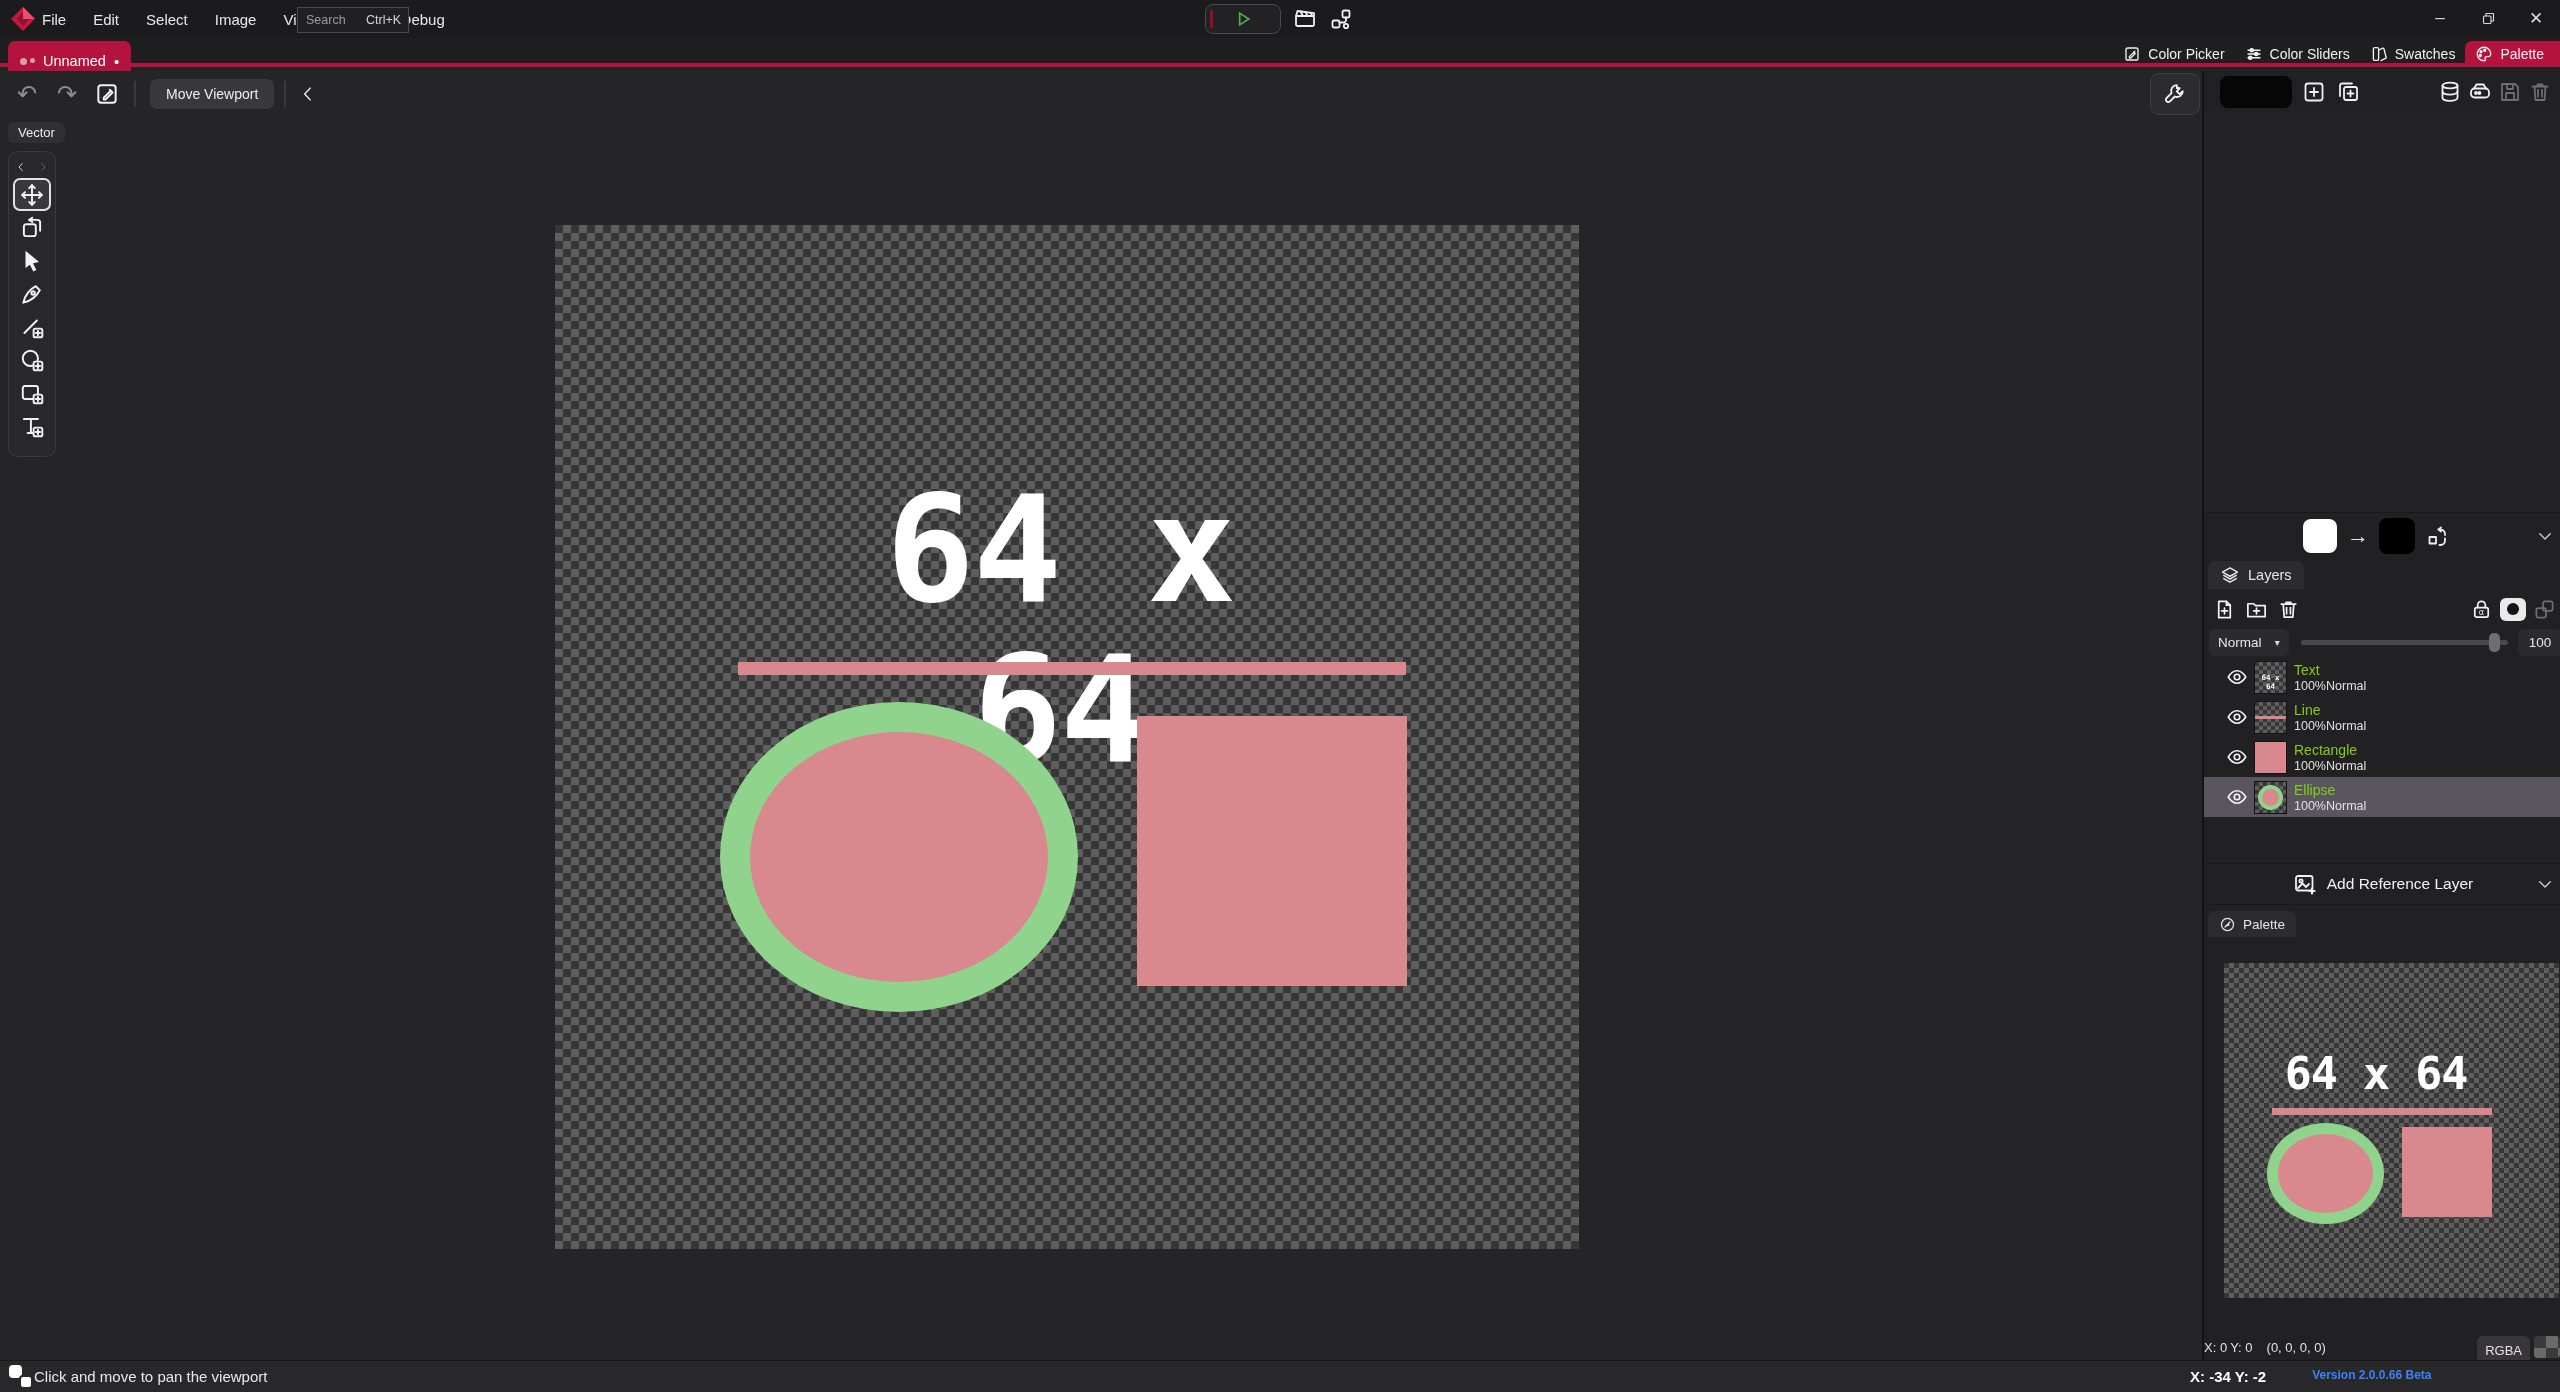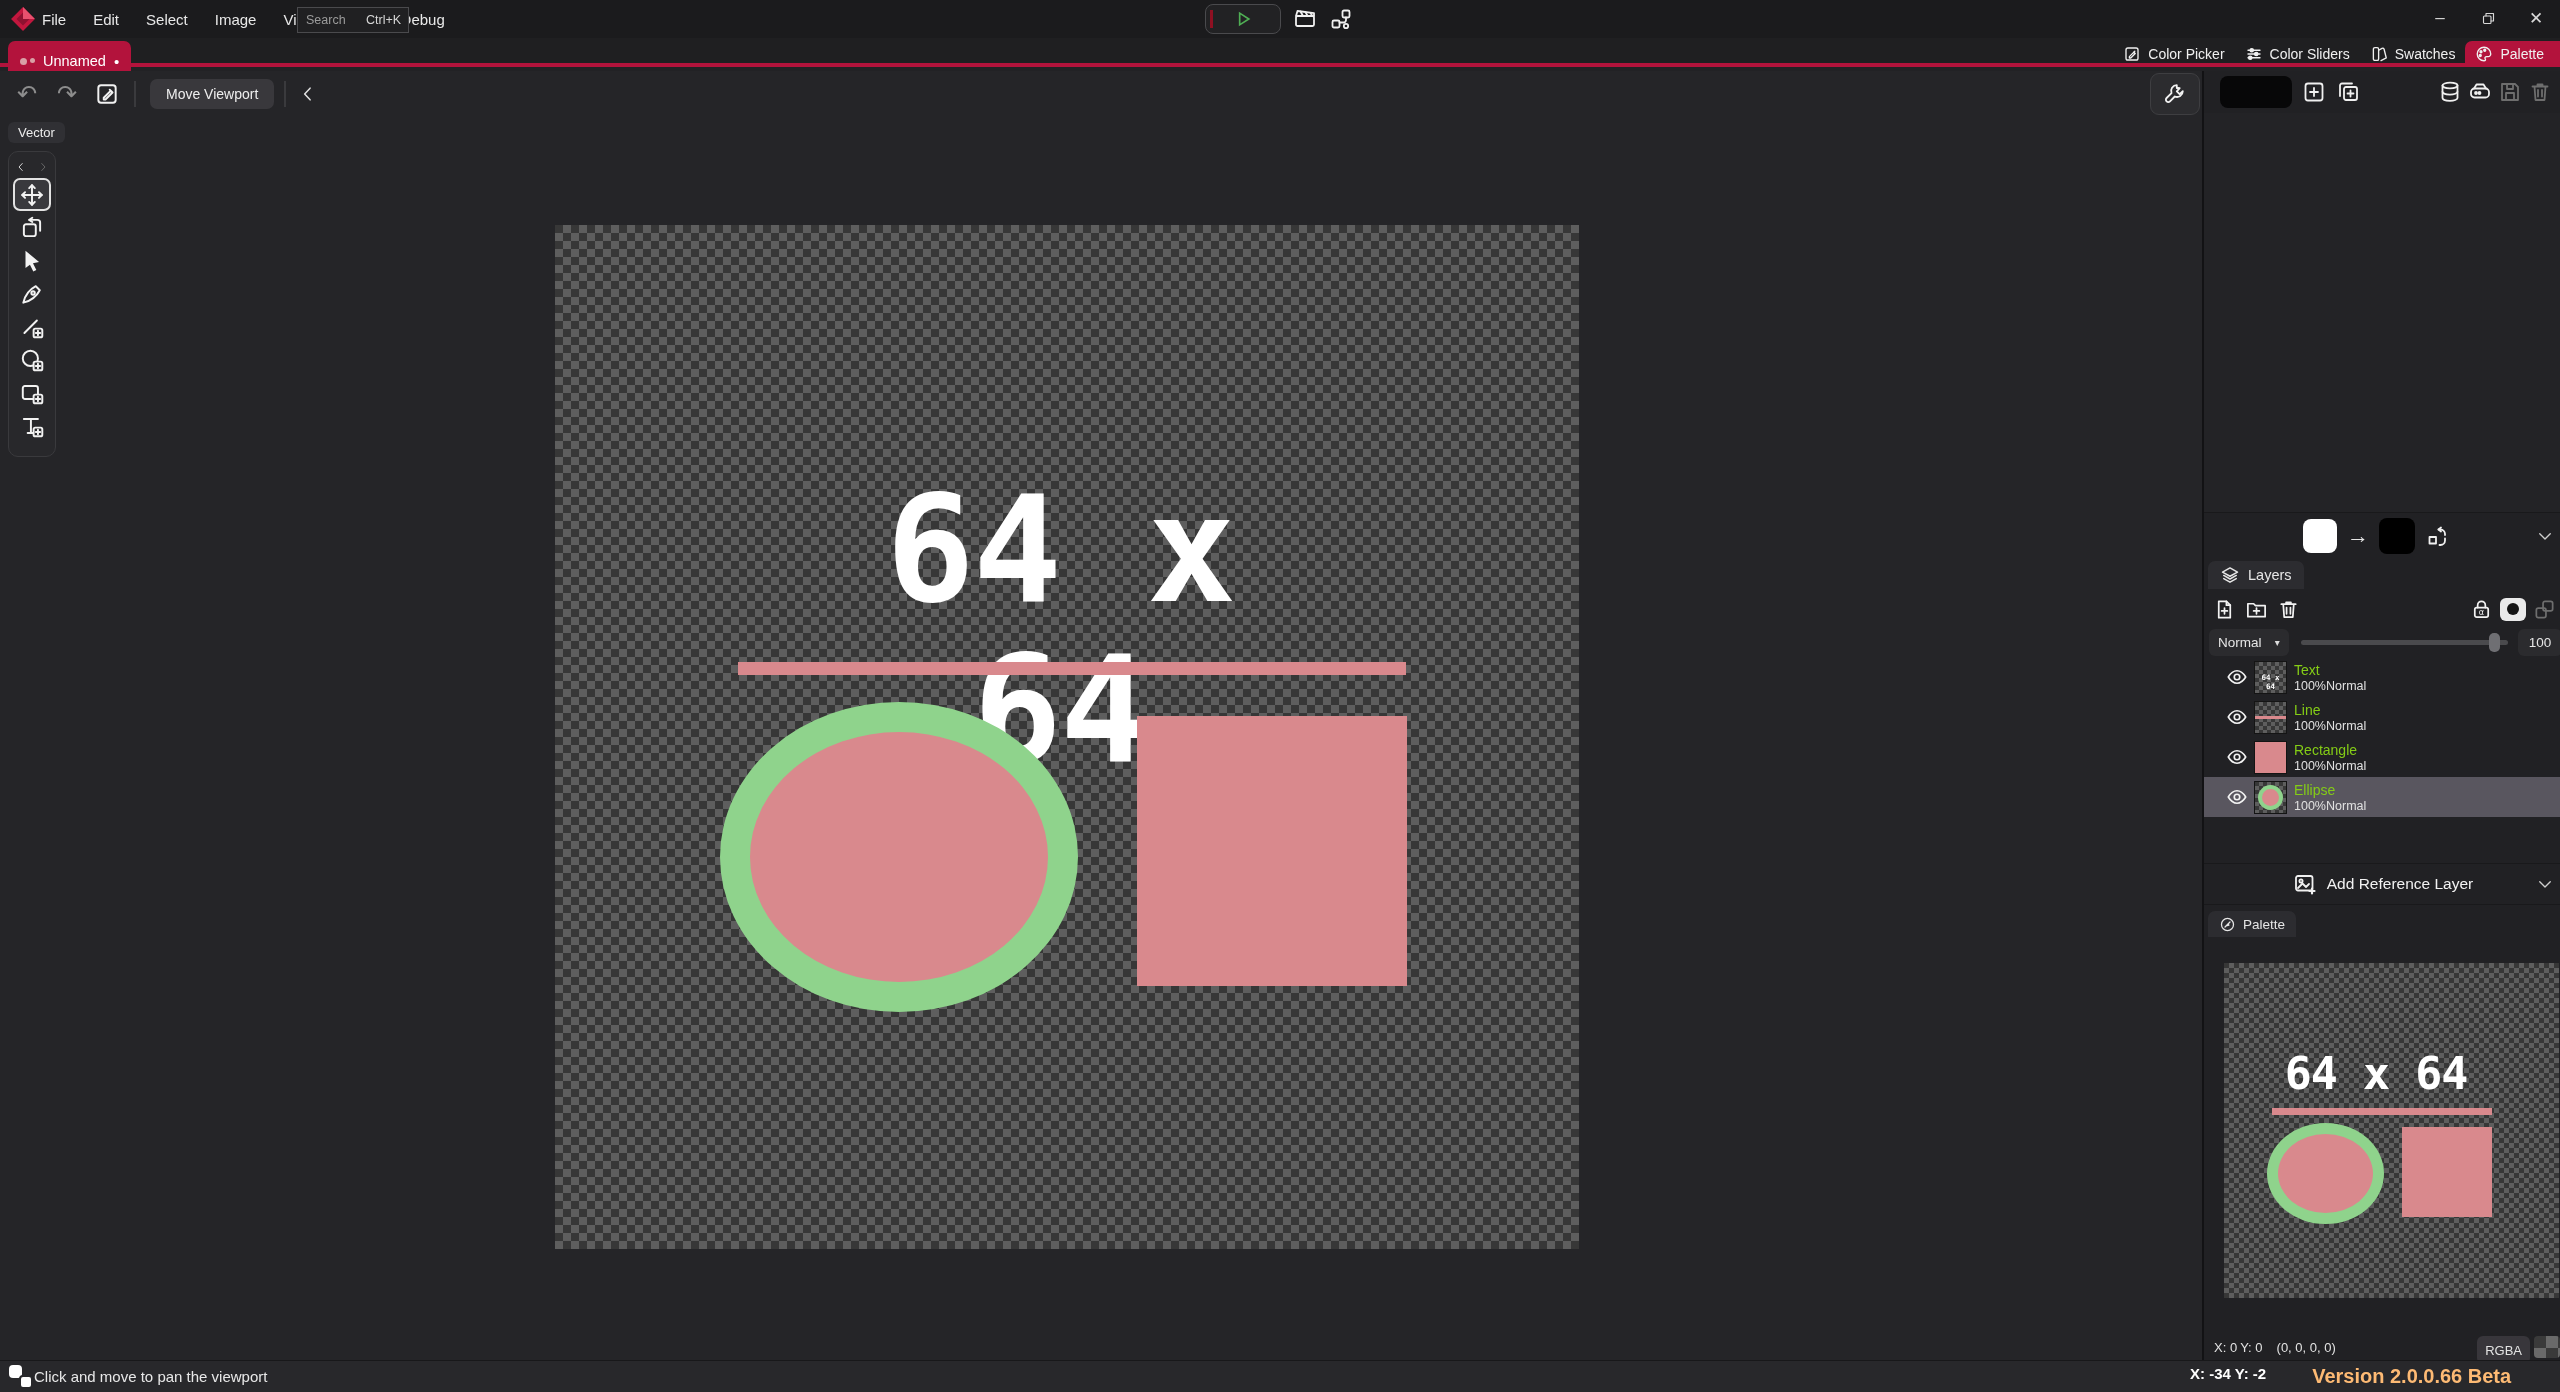--- a/index.html
+++ b/index.html
@@ -142,38 +142,38 @@
   .preview-chip .icon { width:17px; height:17px; }
   .previewbox { position:absolute; left:20px; top:892px; width:335px; height:335px; background-size:10px 10px; }
   .pv-text { position:absolute; left:50px; top:84px; width:204px; text-align:center;
              font-family:"DejaVu Sans Mono",monospace; font-weight:bold; font-size:45px; color:#ffffff; letter-spacing:-1px; }
   .pv-line { position:absolute; left:48px; top:145px; width:220px; height:7px; background:#d9898d; }
   .pv-ellipse { position:absolute; left:43px; top:160px; width:117px; height:101px; border-radius:50%;
                 border:11px solid #8fd38c; background:#d9898d; }
   .pv-rect { position:absolute; left:178px; top:164px; width:90px; height:90px; background:#d9898d; }
   .coordrow { position:absolute; left:0; top:1262px; width:358px; height:28px; display:flex; align-items:center;
               font-size:13px; color:#e2e2e2; }
-  .coordrow .px { margin-left:10px; } .coordrow .py { margin-left:3px; } .coordrow .rgba-vals { margin-left:14px; }
+  .coordrow .px { margin-left:0; } .coordrow .py { margin-left:3px; } .coordrow .rgba-vals { margin-left:14px; }
   .format-chip { position:absolute; right:32px; top:3px; height:28px; padding:0 8px; background:#38363b;
                  border-radius:6px; display:flex; align-items:center; font-size:13px; }
   .mini-checker { position:absolute; right:2px; top:3px; width:26px; height:22px; border-radius:4px;
                   background-image:conic-gradient(#6a6a6a 90deg,#3a3a3a 90deg 180deg,#6a6a6a 180deg 270deg,#3a3a3a 270deg);
                   background-size:24px 24px; }
 
   
   .statusbar { position:absolute; left:0; top:1360px; width:2560px; height:32px; background:#28282b;
                border-top:1px solid #18181a; display:flex; align-items:center; }
   .mouseicon { position:relative; width:26px; height:26px; margin-left:8px; }
   .mouseicon i { position:absolute; background:#ffffff; border-radius:4px; }
   .mouseicon i:first-child { left:1px; top:1px; width:13px; height:13px; }
   .mouseicon i:last-child { left:11px; top:11px; width:14px; height:14px; border:2px solid #28282b; }
   .hint { margin-left:0; font-size:15px; color:#e8e8e8; }
   .sb-right { position:absolute; left:2190px; display:flex; }
   .sb-cursor { font-size:15px; color:#ffffff; font-weight:bold; }
-  .sb-version { margin-left:46px; font-size:20px; color:#fdba74; font-weight:bold; }
+  .sb-version { margin-left:46px; font-size:12px; color:#3b82f6; font-weight:bold; }
 </style>
 </head>
 <body>
 
 <div id="app">
 
   <div class="titlebar">
     <span class="logo icon">
         <svg viewBox="0 0 24 24">
           <path fill="#c2173e" d="M12 1 L23 12 12 23 1 12Z"></path>

